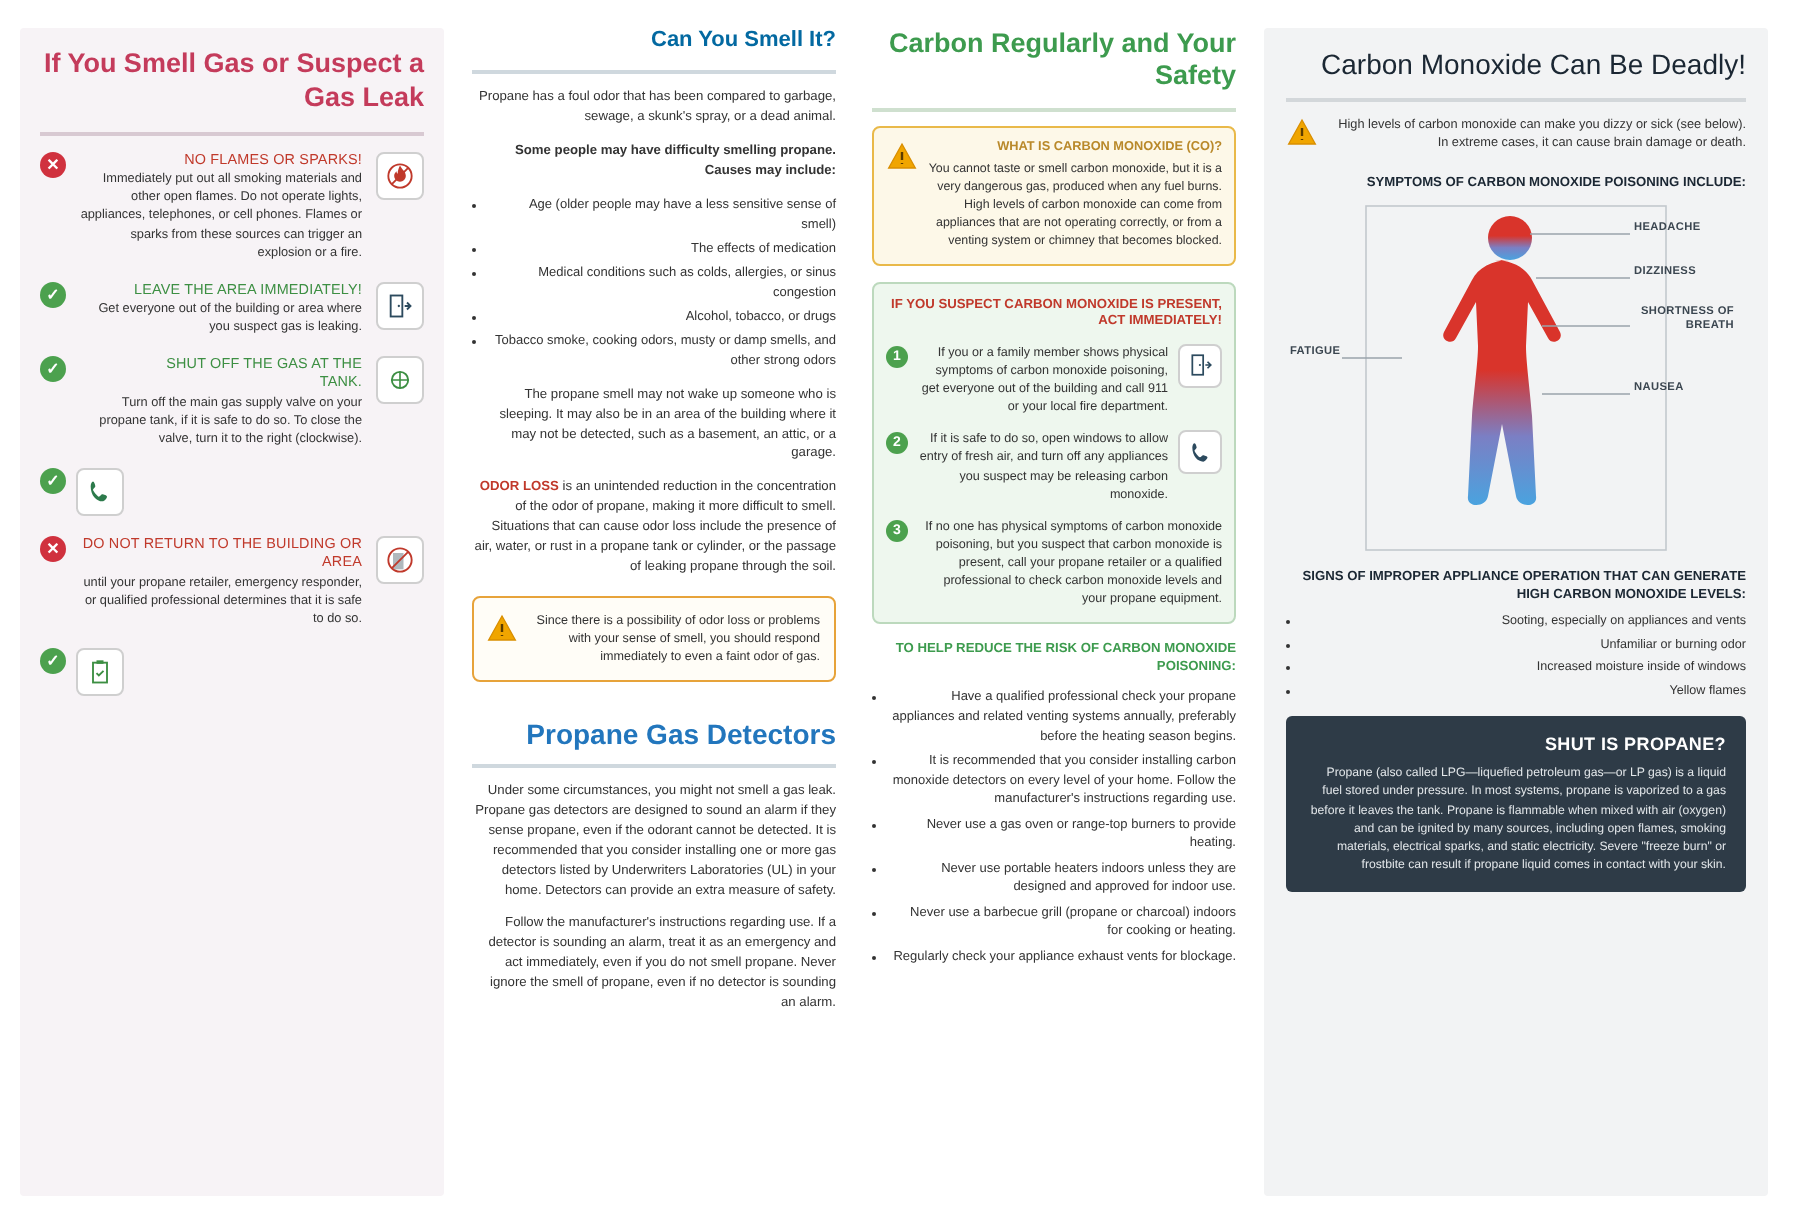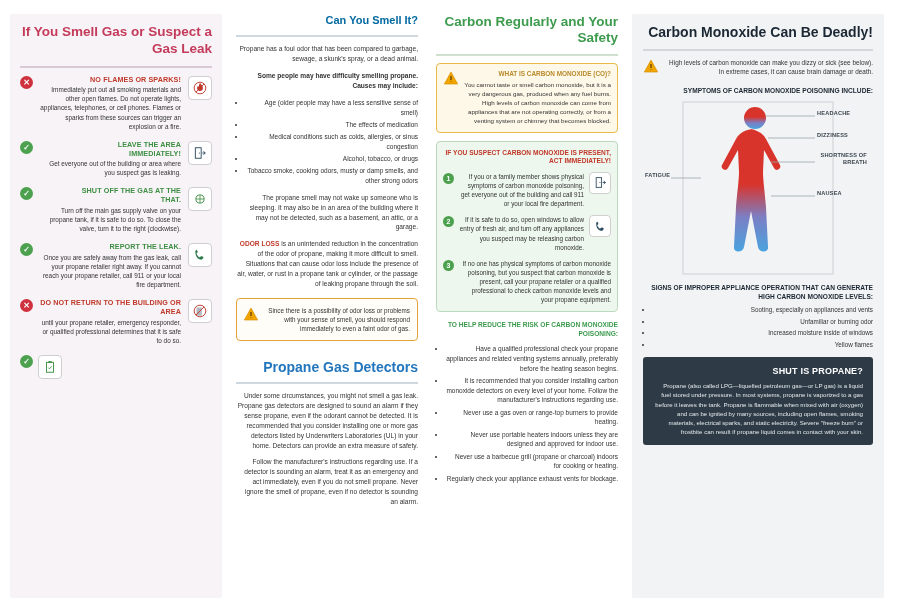--- a/index.html
+++ b/index.html
@@ -8,21 +8,21 @@
 
   
   .col1{width:212px;background:#f7f3f6;border-radius:2px;padding:10px 10px 8px 10px;box-sizing:border-box;}
   .c1-title{color:#c43b5b;font-size:13.5px;font-weight:bold;line-height:1.25;margin-bottom:8px;}
   .c1-rule{height:2px;background:#d8c9d2;margin:0 0 7px 0;}
   .step{display:flex;align-items:flex-start;gap:5px;margin-bottom:9px;}
   .bullet-ico{flex:0 0 13px;width:13px;height:13px;border-radius:50%;margin-top:1px;display:flex;align-items:center;justify-content:center;color:#fff;font-size:8px;font-weight:bold;}
   .bullet-red{background:#d0313e;}
   .bullet-green{background:#4ca14e;}
   .step-body{flex:1 1 auto;padding-right:2px;}
-  .step-h{font-size:7.2px;font-weight:bold;letter-spacing:.1px;line-height:1.25;}
+  .step-h{font-size:7.2px;font-weight:normal;letter-spacing:.1px;line-height:1.25;}
   .step-h.red{color:#c0392b;}
   .step-h.green{color:#3d8f43;padding-left:28px;}
   .step-t{font-size:6.4px;line-height:1.42;color:#333;margin-top:1.5px;}
   .side-ico{flex:0 0 22px;width:22px;height:22px;border-radius:4px;border:1px solid #cfcfcf;background:#fff;display:flex;align-items:center;justify-content:center;margin-top:1px;}
   .side-ico svg{display:block;}
 
   
   .col2{width:190px;padding:0 4px;box-sizing:border-box;}
   .c2-title{color:#0369a1;font-size:11px;font-weight:bold;line-height:1.2;margin-bottom:8px;}
   .c2-rule{height:2px;background:#cfd8de;margin-bottom:7px;}
@@ -46,21 +46,21 @@
   .bg-head{font-size:6.6px;font-weight:bold;color:#c0392b;line-height:1.3;margin-bottom:6px;}
   .bg-row{display:flex;gap:5px;margin-bottom:7px;align-items:flex-start;}
   .bg-row:last-child{margin-bottom:0;}
   .bg-num{flex:0 0 11px;width:11px;height:11px;border-radius:50%;background:#4ca14e;color:#fff;font-size:7px;font-weight:bold;display:flex;align-items:center;justify-content:center;margin-top:1px;}
   .bg-txt{flex:1 1 auto;font-size:6.3px;line-height:1.45;color:#333;}
   .bg-ico{flex:0 0 20px;width:20px;height:20px;border:1px solid #cfcfcf;border-radius:4px;background:#fff;display:flex;align-items:center;justify-content:center;}
   .c3-sub{font-size:6.6px;font-weight:bold;color:#3d9b4e;line-height:1.35;margin:4px 0 5px 0;}
 
   
   .col4{width:252px;background:#f2f3f4;border-radius:2px;padding:10px 11px;box-sizing:border-box;}
-  .c4-title{font-size:14px;font-weight:bold;color:#1b2733;line-height:1.2;margin-bottom:8px;}
+  .c4-title{font-size:14px;font-weight:normal;color:#1b2733;line-height:1.2;margin-bottom:8px;}
   .c4-rule{height:2px;background:#d3d7da;margin-bottom:7px;}
   .c4-warn{display:flex;gap:6px;align-items:flex-start;margin-bottom:9px;}
   .c4-warn .t{font-size:6.4px;line-height:1.45;color:#333;}
   .c4-h{font-size:6.6px;font-weight:bold;color:#1b2733;line-height:1.35;margin-bottom:4px;}
   .figure{position:relative;height:178px;margin:2px 0 6px 0;}
   .fig-lbl{position:absolute;font-size:5.6px;font-weight:bold;color:#3b4650;letter-spacing:.2px;}
   ul.dots2{margin:2px 0 8px 0;padding-left:10px;}
   ul.dots2 li{font-size:6.3px;line-height:1.5;color:#333;margin-bottom:2px;}
   .darkbox{background:#2e3b47;border-radius:3px;padding:9px 10px;color:#fff;}
   .darkbox h4{margin:0 0 5px 0;font-size:9px;font-weight:bold;letter-spacing:.2px;}
@@ -101,37 +101,33 @@
             <rect x="4" y="3" width="10" height="18" fill="none" stroke="#2c4a5e" stroke-width="1.6"></rect>
             <circle cx="11" cy="12" r="1" fill="#2c4a5e"></circle>
             <path d="M16 12h5M18 9l3 3-3 3" fill="none" stroke="#2c4a5e" stroke-width="1.6"></path>
           </svg>
       </span>
     </div>
 
     <div class="step">
       <span class="bullet-ico bullet-green">✓</span>
       <div class="step-body">
-        <div class="step-h green">SHUT OFF THE GAS AT THE THAT.</div>
+        <div class="step-h green">SHUT OFF THE GAS AT THE TANK.</div>
         <div class="step-t">Turn off the main gas supply valve on your propane tank, if it is safe to do so. To close the valve, turn it to the right (clockwise).</div>
       </div>
       <span class="side-ico">
         <svg width="14" height="14" viewBox="0 0 24 24">
             <circle cx="12" cy="12" r="7" fill="none" stroke="#3d8f43" stroke-width="1.6"></circle>
             <path d="M12 5v14M5 12h14" stroke="#3d8f43" stroke-width="1.4"></path>
           </svg>
       </span>
     </div>
 
     <div class="step">
       <span class="bullet-ico bullet-green">✓</span>
-      <div class="step-body">
-        <div class="step-h green">REPORT THE LEAK.</div>
-        <div class="step-t">Once you are safely away from the gas leak, call your propane retailer right away. If you cannot reach your propane retailer, call 911 or your local fire department.</div>
-      </div>
       <span class="side-ico">
         <svg width="14" height="14" viewBox="0 0 24 24">
             <path d="M6 3c1 0 2 3 2 4s-2 2-2 3 4 6 5 6 2-2 3-2 4 1 4 2-2 4-4 4C9 20 4 15 4 7c0-2 1-4 2-4z" fill="#2c7a4b"></path>
           </svg>
       </span>
     </div>
 
     <div class="step">
       <span class="bullet-ico bullet-red">✕</span>
       <div class="step-body">

